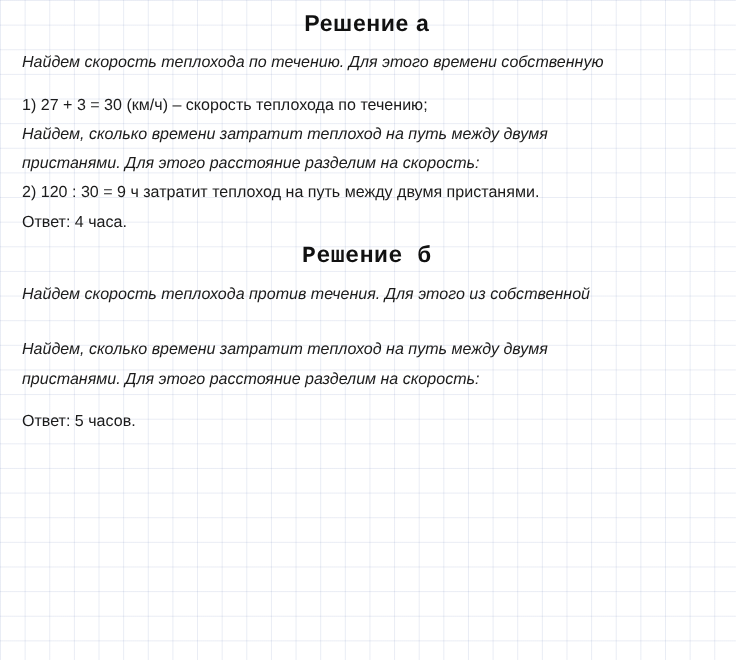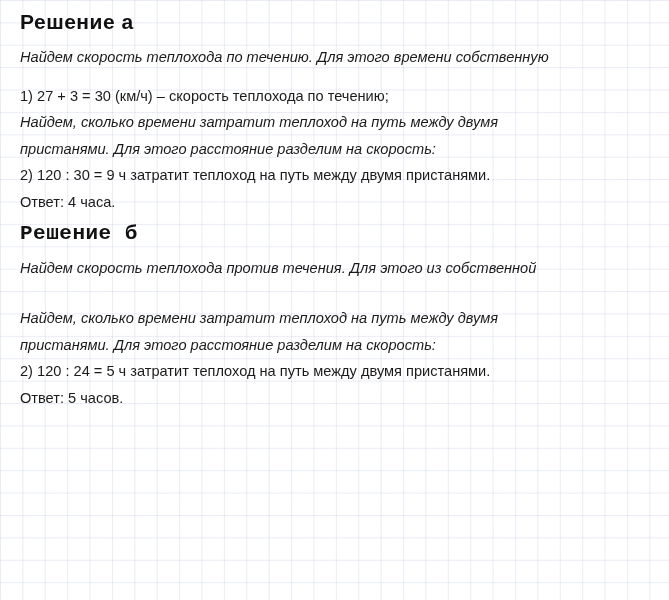--- a/index.html
+++ b/index.html
@@ -22,20 +22,21 @@
     position: relative;
     width: 669px;
     height: 600px;
     box-sizing: border-box;
     padding: 0 22px 0 20px;
   }
   .section {
     width: 100%;
   }
   .section-title {
+    text-align: center;
     font-size: 21px;
     font-weight: bold;
     letter-spacing: 0.5px;
     color: #111111;
     margin: 0;
   }
   .sec-a .section-title { padding-top: 10px; }
   .sec-b .section-title { padding-top: 12px; font-family: Liberation Mono, monospace; }
   .line {
     font-size: 14.6px;
@@ -101,23 +102,20 @@
 
     <div class="gap-line"></div>
 
     <div class="para">
       <div class="line italic">Найдем, сколько времени затратит теплоход на путь между двумя</div>
       <div class="gap-line"></div>
       <div class="line italic">пристанями. Для этого расстояние разделим на скорость:</div>
     </div>
     <div class="gap-line"></div>
 
-    <div class="para">
-      <div class="line">2) 120 : 24 = 5 ч затратит теплоход на путь между двумя пристанями.</div>
-    </div>
     <div class="gap-line"></div>
 
     <div class="para">
       <div class="line">Ответ: 5 часов.</div>
     </div>
   </div>
 
 </div>
 
 </body></html>

